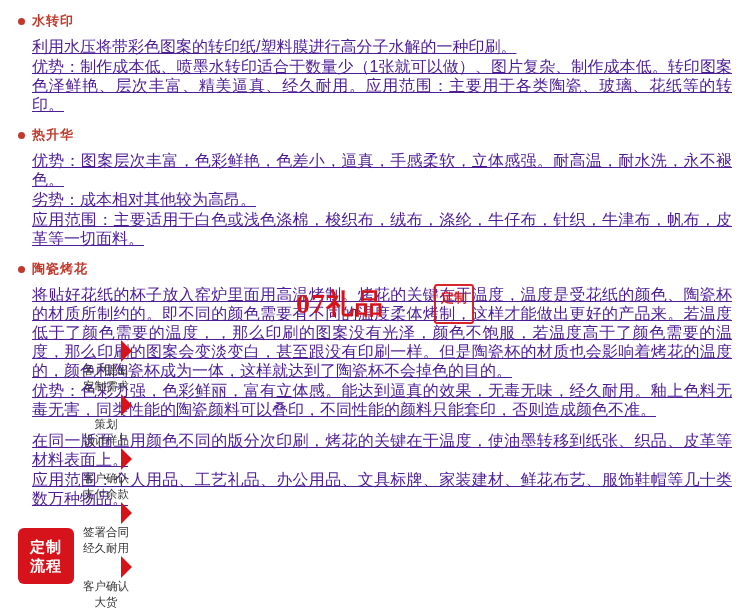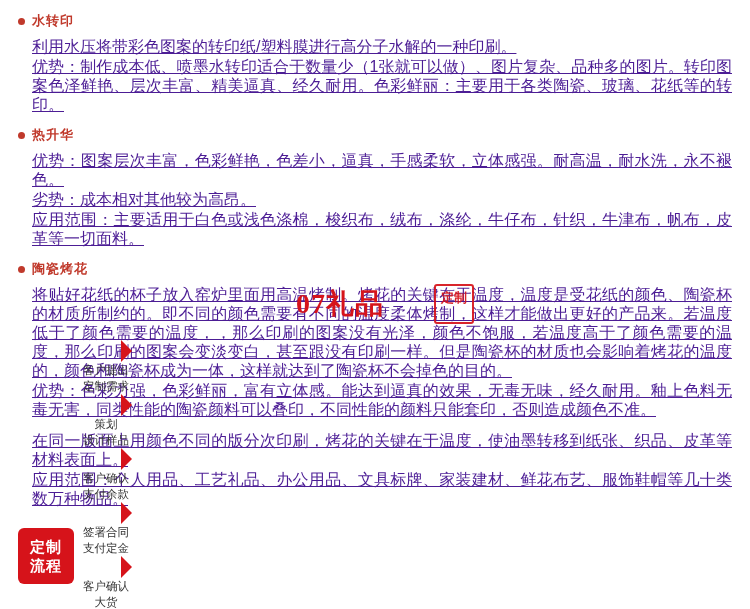--- a/index.html
+++ b/index.html
@@ -145,21 +145,21 @@
 <div class="page">
 
   <div id="sections-root">
       <div class="section">
         <div class="sec-head">
           <span class="bullet"></span>
           <span class="sec-title">水转印</span>
         </div>
         <div class="sec-body">
           <p>利用水压将带彩色图案的转印纸/塑料膜进行高分子水解的一种印刷。</p>
-          <p>优势：制作成本低、喷墨水转印适合于数量少（1张就可以做）、图片复杂、品种多的图片。转印图案色泽鲜艳、层次丰富、精美逼真、经久耐用。色彩鲜丽：主要用于各类陶瓷、玻璃、花纸等的转印。</p>
+          <p>优势：制作成本低、喷墨水转印适合于数量少（1张就可以做）、图片复杂、制作成本低。转印图案色泽鲜艳、层次丰富、精美逼真、经久耐用。应用范围：主要用于各类陶瓷、玻璃、花纸等的转印。</p>
         </div>
       </div>
       <div class="section">
         <div class="sec-head">
           <span class="bullet"></span>
           <span class="sec-title">热升华</span>
         </div>
         <div class="sec-body">
           <p>优势：图案层次丰富，色彩鲜艳，色差小，逼真，手感柔软，立体感强。耐高温，耐水洗，永不褪色。</p>
           <p>劣势：成本相对其他较为高昂。</p>
@@ -206,21 +206,21 @@
           <div>设计样品</div>
         </div>
         <span class="arrow"></span>
         <div class="flow-step">
           <div>客户确认</div>
           <div>支付余款</div>
         </div>
         <span class="arrow"></span>
         <div class="flow-step">
           <div>签署合同</div>
-          <div>支付定金</div>
+          <div>经久耐用</div>
         </div>
         <span class="arrow"></span>
         <div class="flow-step">
           <div>客户确认</div>
           <div>大货</div>
         </div>
         <span class="arrow"></span>
         <div class="flow-step">
           <div>支付余款</div>
           <div>发货</div>

